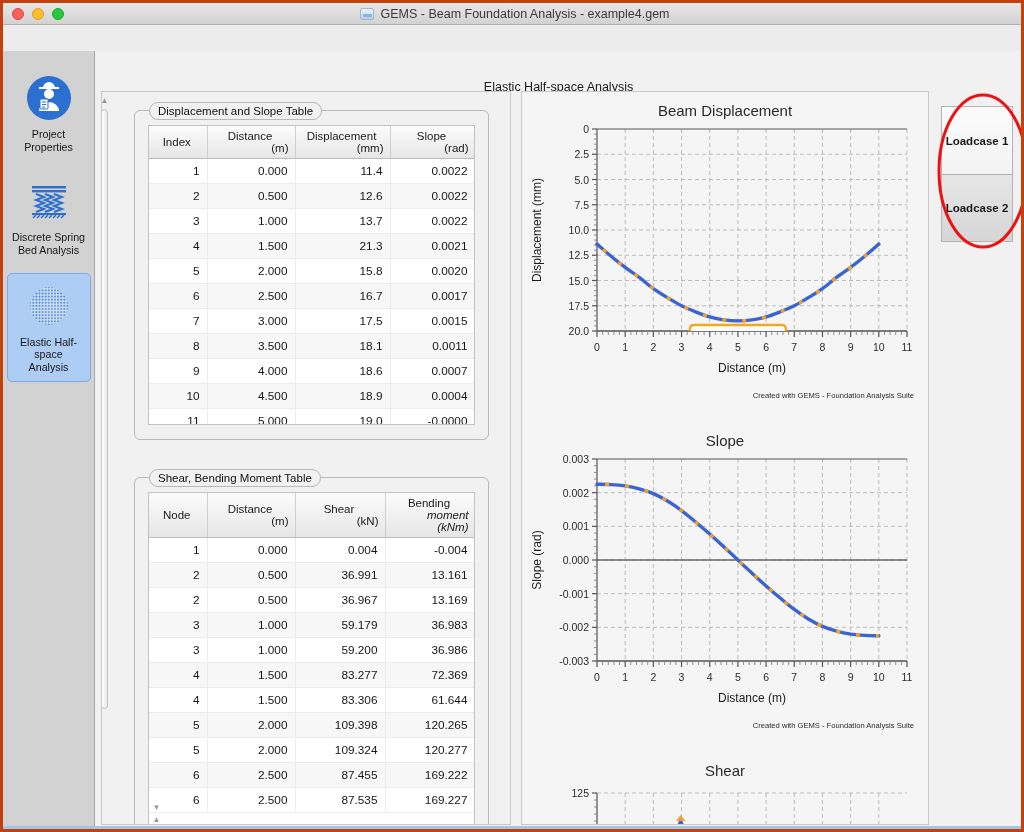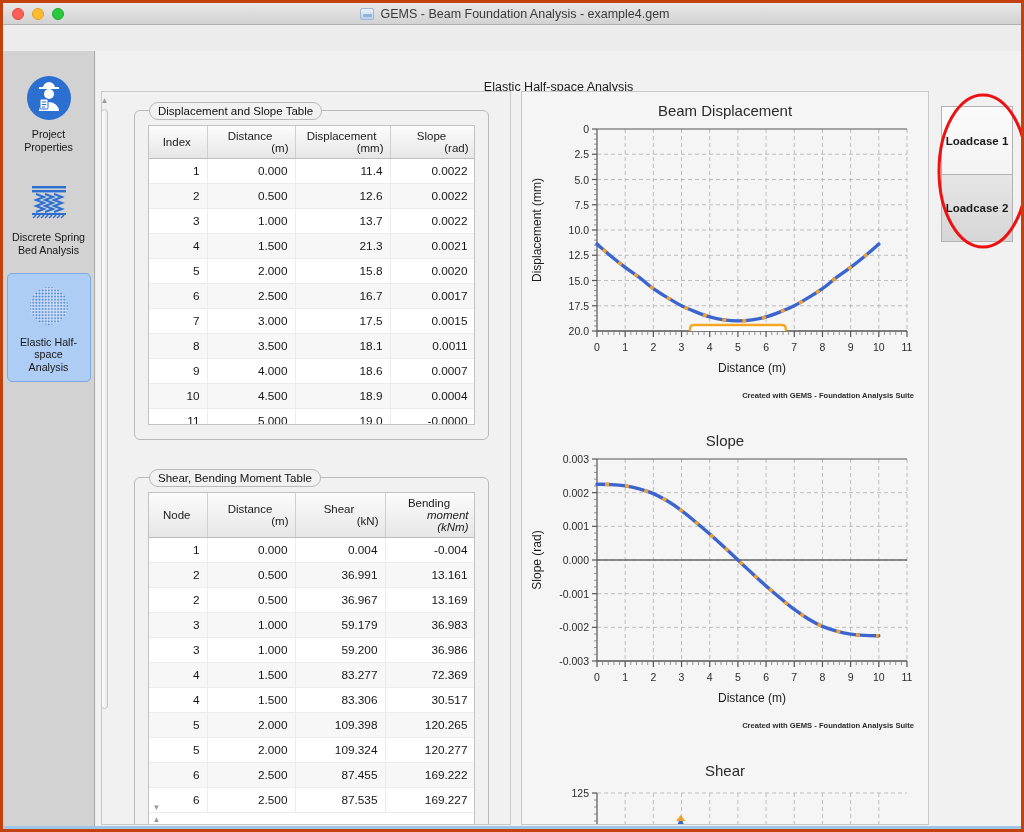--- a/index.html
+++ b/index.html
@@ -117,21 +117,21 @@
               background:linear-gradient(to right,#fdfdfd,#e9e9e9);
               border:1px solid #c4c4c4; }
 
   
   .charts-pane {
     position:absolute; left:425px; right:92px; top:0; bottom:4px;
     background:#f5f5f5; border:1px solid #c8c8c8; overflow:hidden;
   }
   .chart-block { position:relative; width:100%; }
   .chart-title { text-align:center; font-size:15px; color:#2b2b2b; padding-top:10px; }
-  .chart-credit { font-size:7.6px; color:#2b2b2b; text-align:right; padding-right:14px; margin-top:2px;font-weight:bold; }
+  .chart-credit { font-size:7.6px; color:#2b2b2b; text-align:right; padding-right:14px; margin-top:2px; }
   .chart-svg { display:block; margin:0 auto; }
 
   
   .tabs-col { position:absolute; right:4px; top:15px; width:76px; bottom:4px;font-weight:bold; }
   .tabbtn {
     width:72px; height:68px; display:flex; align-items:center; justify-content:center;
     font-size:11.5px; color:#1a1a1a; border:1px solid #b3b3b3; cursor:default;
     text-align:center;
   }
   .tabbtn.active { background:linear-gradient(to bottom,#fbfbfb,#f3f3f3); border-bottom:none; }
@@ -382,21 +382,21 @@
                   <tr class="alt">
                     <td>4</td>
                     <td>1.500</td>
                     <td>83.277</td>
                     <td>72.369</td>
                   </tr>
                   <tr class="odd">
                     <td>4</td>
                     <td>1.500</td>
                     <td>83.306</td>
-                    <td>30.517</td>
+                    <td>61.644</td>
                   </tr>
                   <tr class="alt">
                     <td>5</td>
                     <td>2.000</td>
                     <td>109.398</td>
                     <td>120.265</td>
                   </tr>
                   <tr class="odd">
                     <td>5</td>
                     <td>2.000</td>

